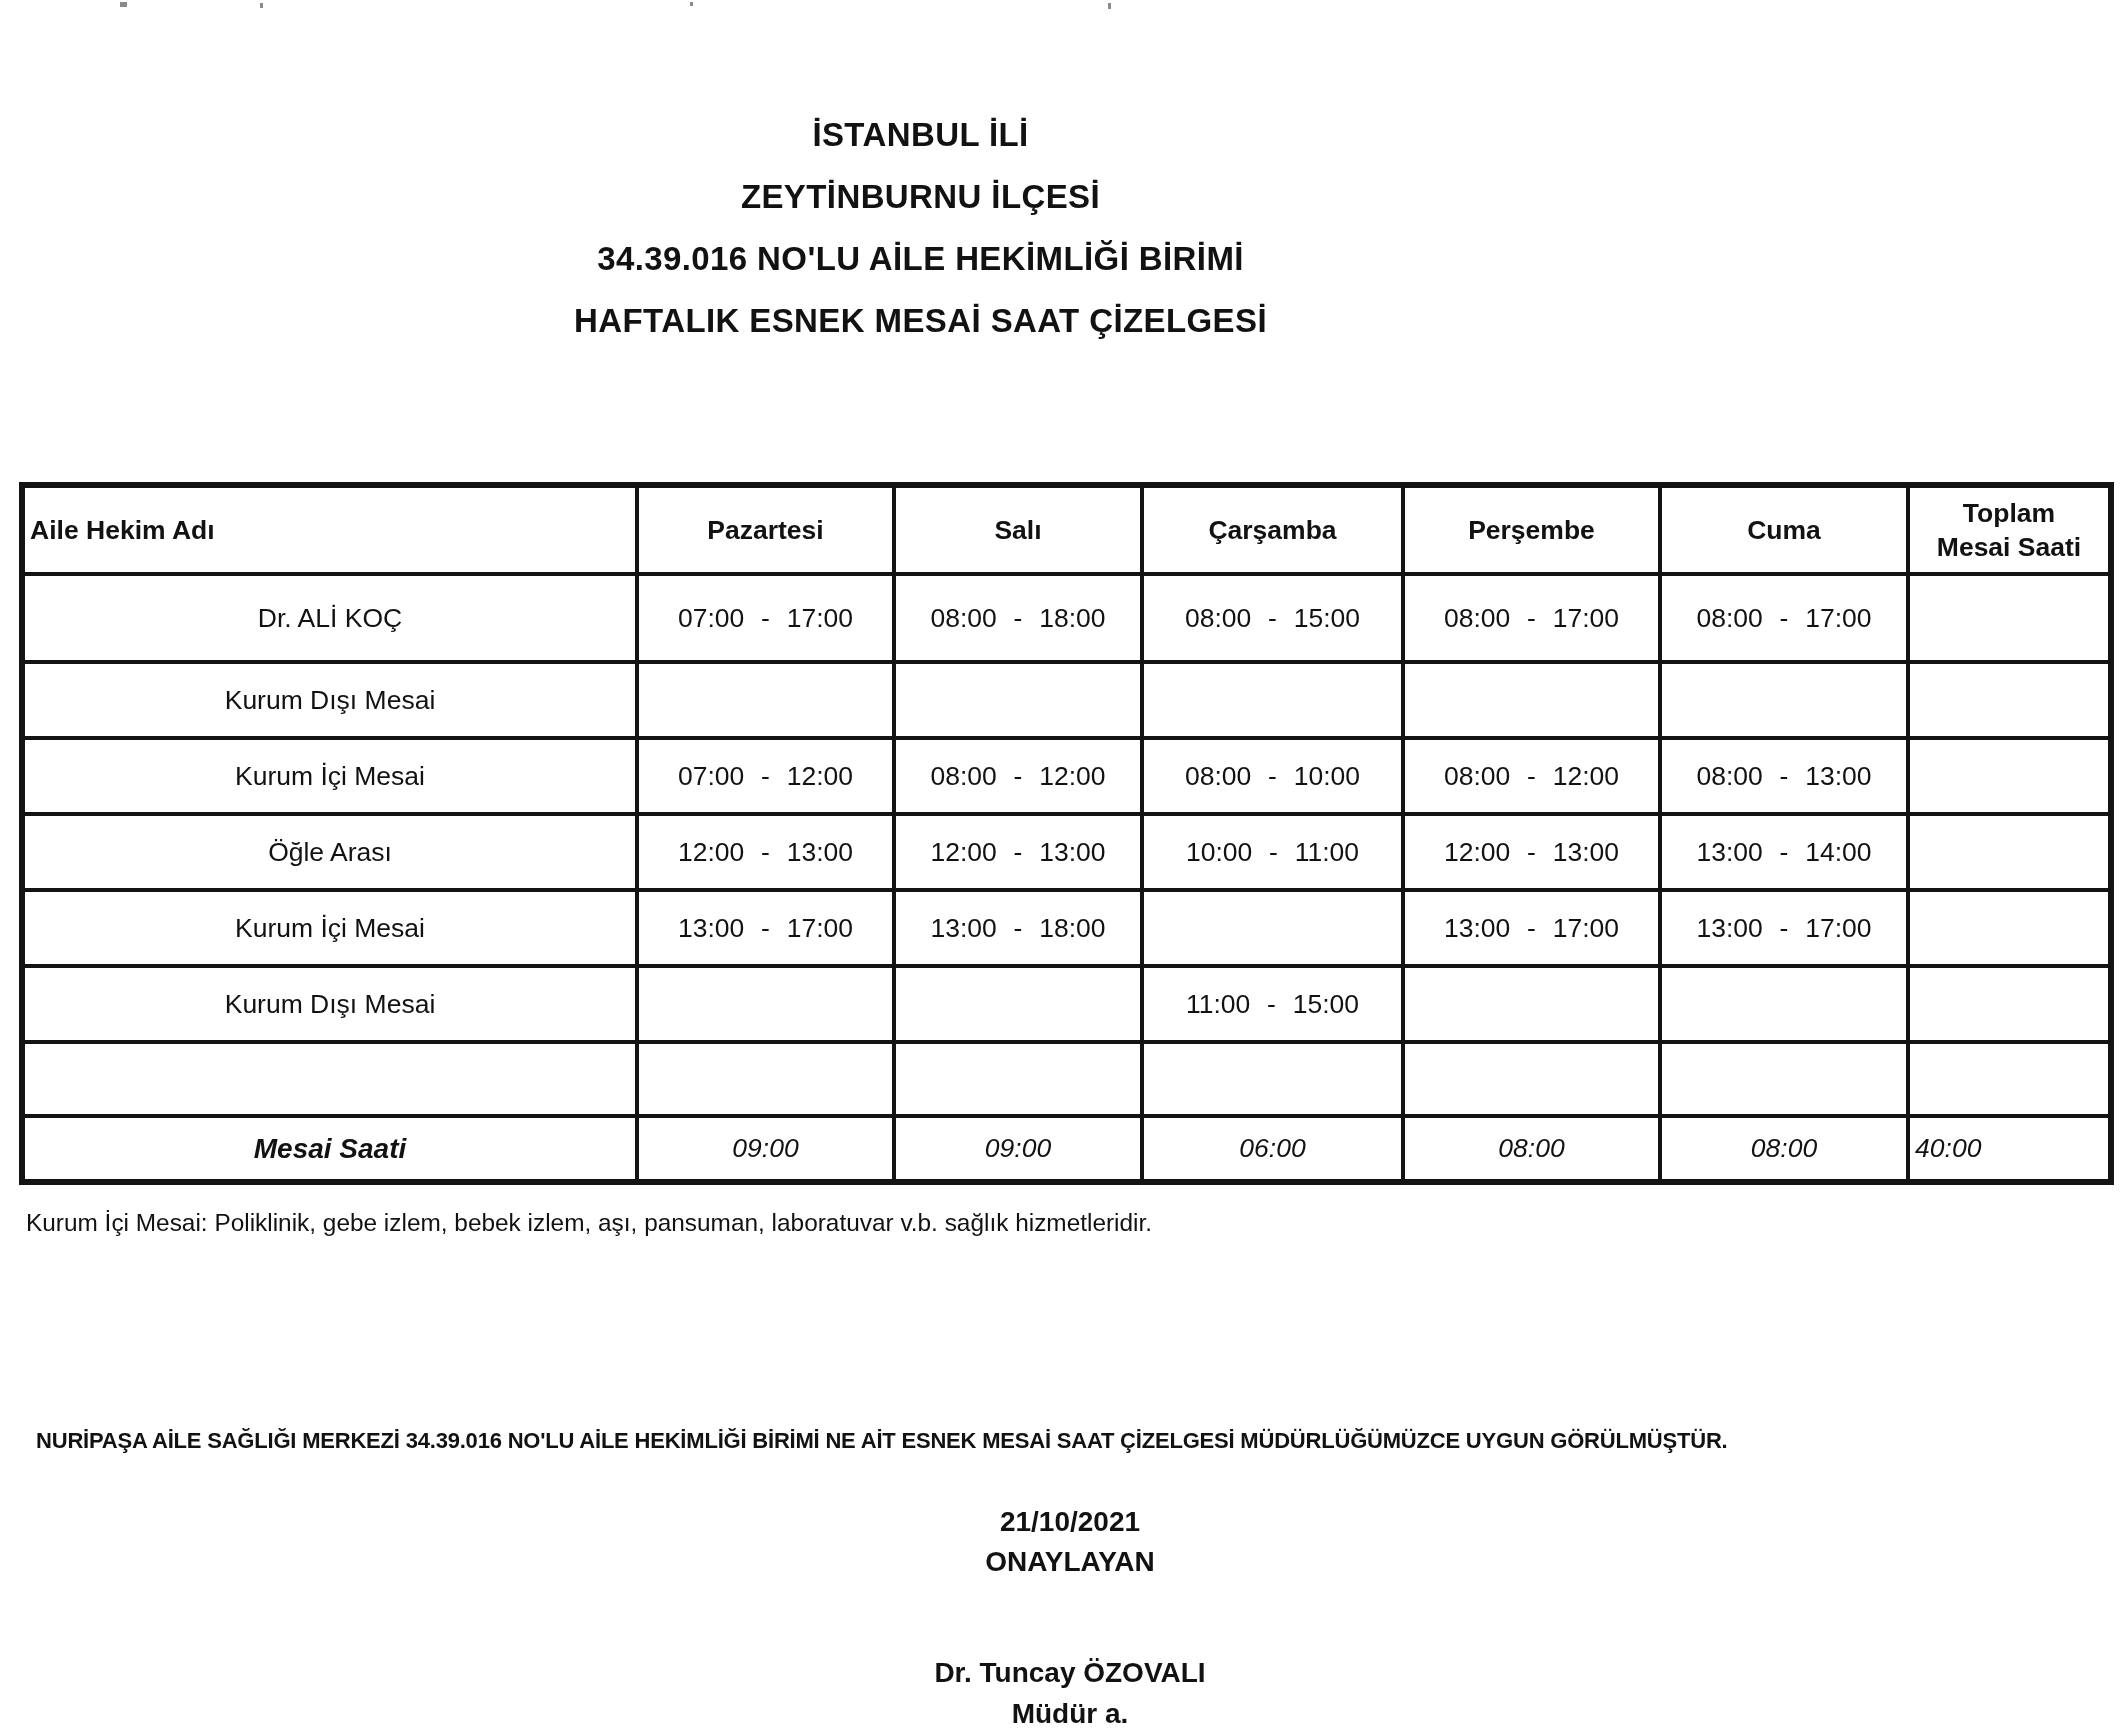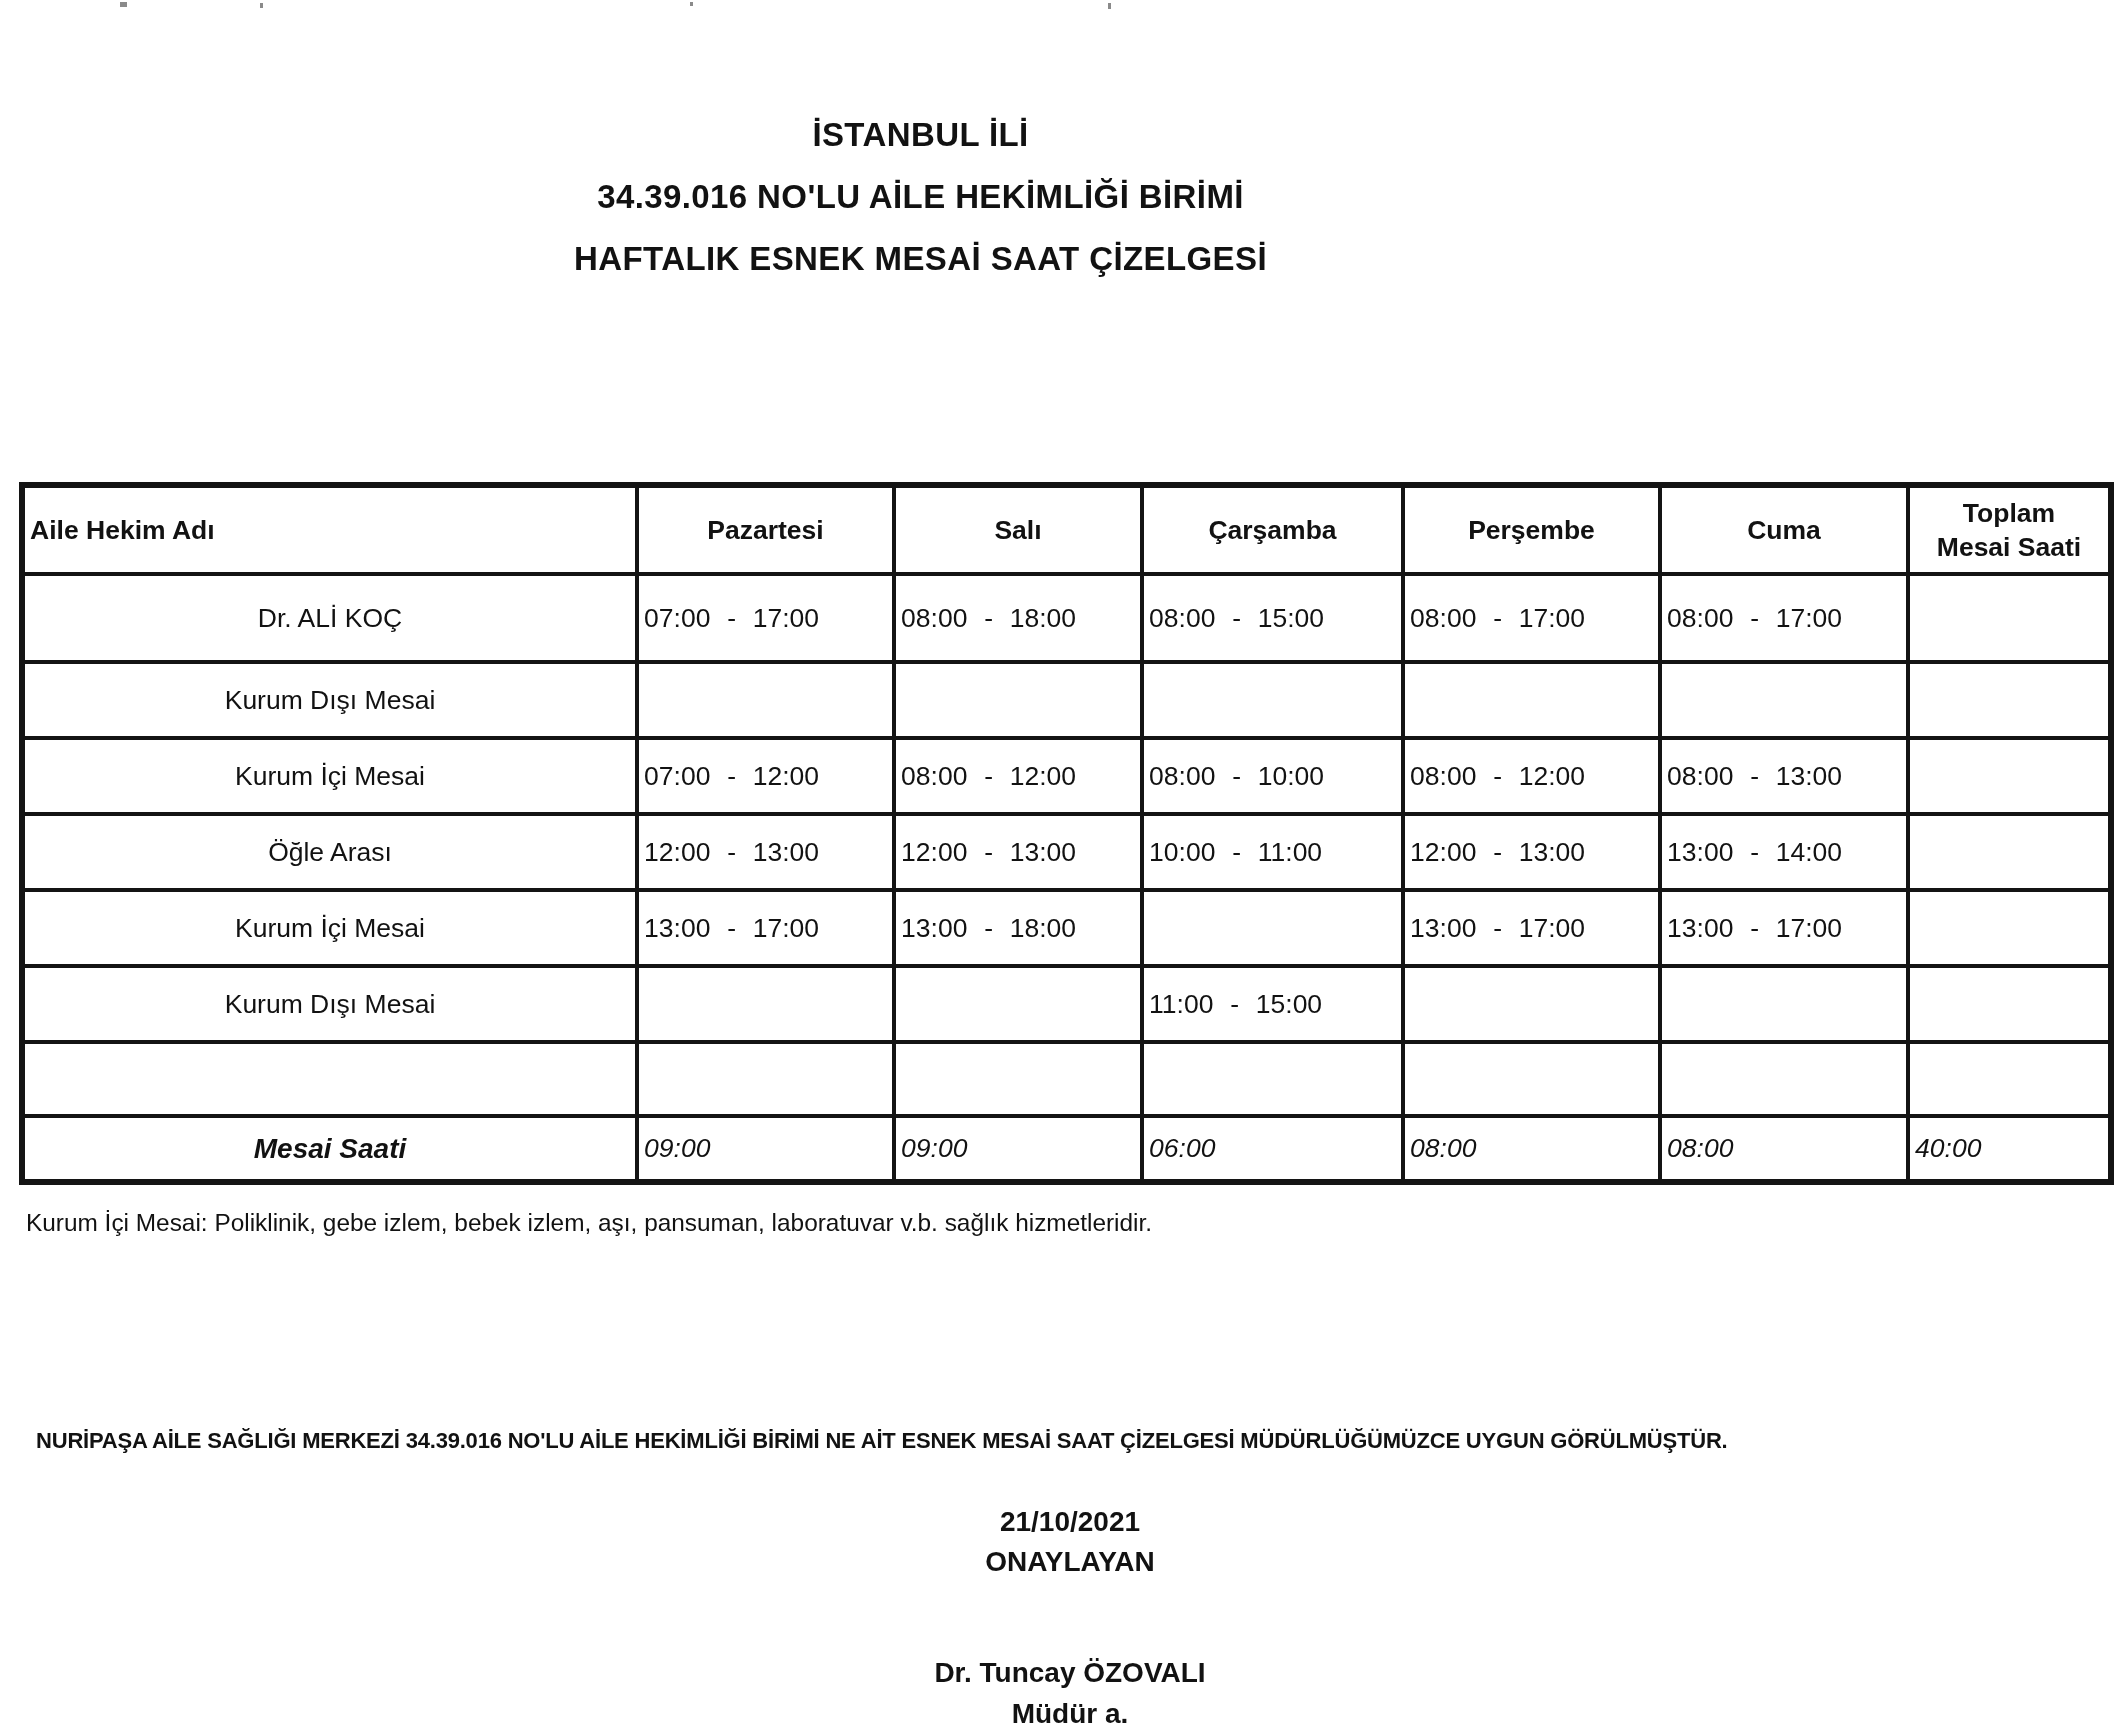--- a/index.html
+++ b/index.html
@@ -43,21 +43,21 @@
   table.schedule td, table.schedule th {
     border: 4.3px solid #141414;
     font-size: 26.5px;
     vertical-align: middle;
     padding: 0 5.1px;
     overflow: hidden;
   }
   th { font-weight: bold; text-align: center; }
   th.name-col { text-align: left; padding-left: 10.3px; font-size: 27px; }
   td.label-col { text-align: center; padding-left: 10.3px; white-space: nowrap; }
-  td.time-cell { word-spacing: 9.4px; white-space: nowrap; }
+  td.time-cell { text-align: center; word-spacing: 9.4px; white-space: nowrap; }
   td.total-cell { }
   tr.header-row    { height: 89px; }
   tr.doctor-row    { height: 88px; }
   tr.data-row      { height: 76px; }
   tr.empty-row     { height: 74px; }
   tr.footer-row    { height: 66px; font-style: italic; }
   tr.footer-row td.label-col { font-weight: bold; font-size: 28px; }
   .wrap-head { display: inline-block; width: 158px; line-height: 34px; }
 
   
@@ -96,20 +96,21 @@
 </head>
 <body>
 
 <div class="speck" style="left:120px; top:1.7px; width:6.8px; height:5.1px;"></div>
 <div class="speck" style="left:260px; top:2.6px; width:3.4px; height:5.1px;"></div>
 <div class="speck" style="left:690px; top:1.7px; width:2.6px; height:4.3px;"></div>
 <div class="speck" style="left:1108px; top:2.6px; width:2.6px; height:6px;"></div>
 
 <div class="title-block">
   <div>İSTANBUL İLİ</div>
+  <div>ZEYTİNBURNU İLÇESİ</div>
   <div>34.39.016 NO'LU AİLE HEKİMLİĞİ BİRİMİ</div>
   <div>HAFTALIK ESNEK MESAİ SAAT ÇİZELGESİ</div>
 </div>
 
 <table class="schedule">
   <colgroup>
     <col style="width:615px">
     <col style="width:257px">
     <col style="width:248px">
     <col style="width:261px">

